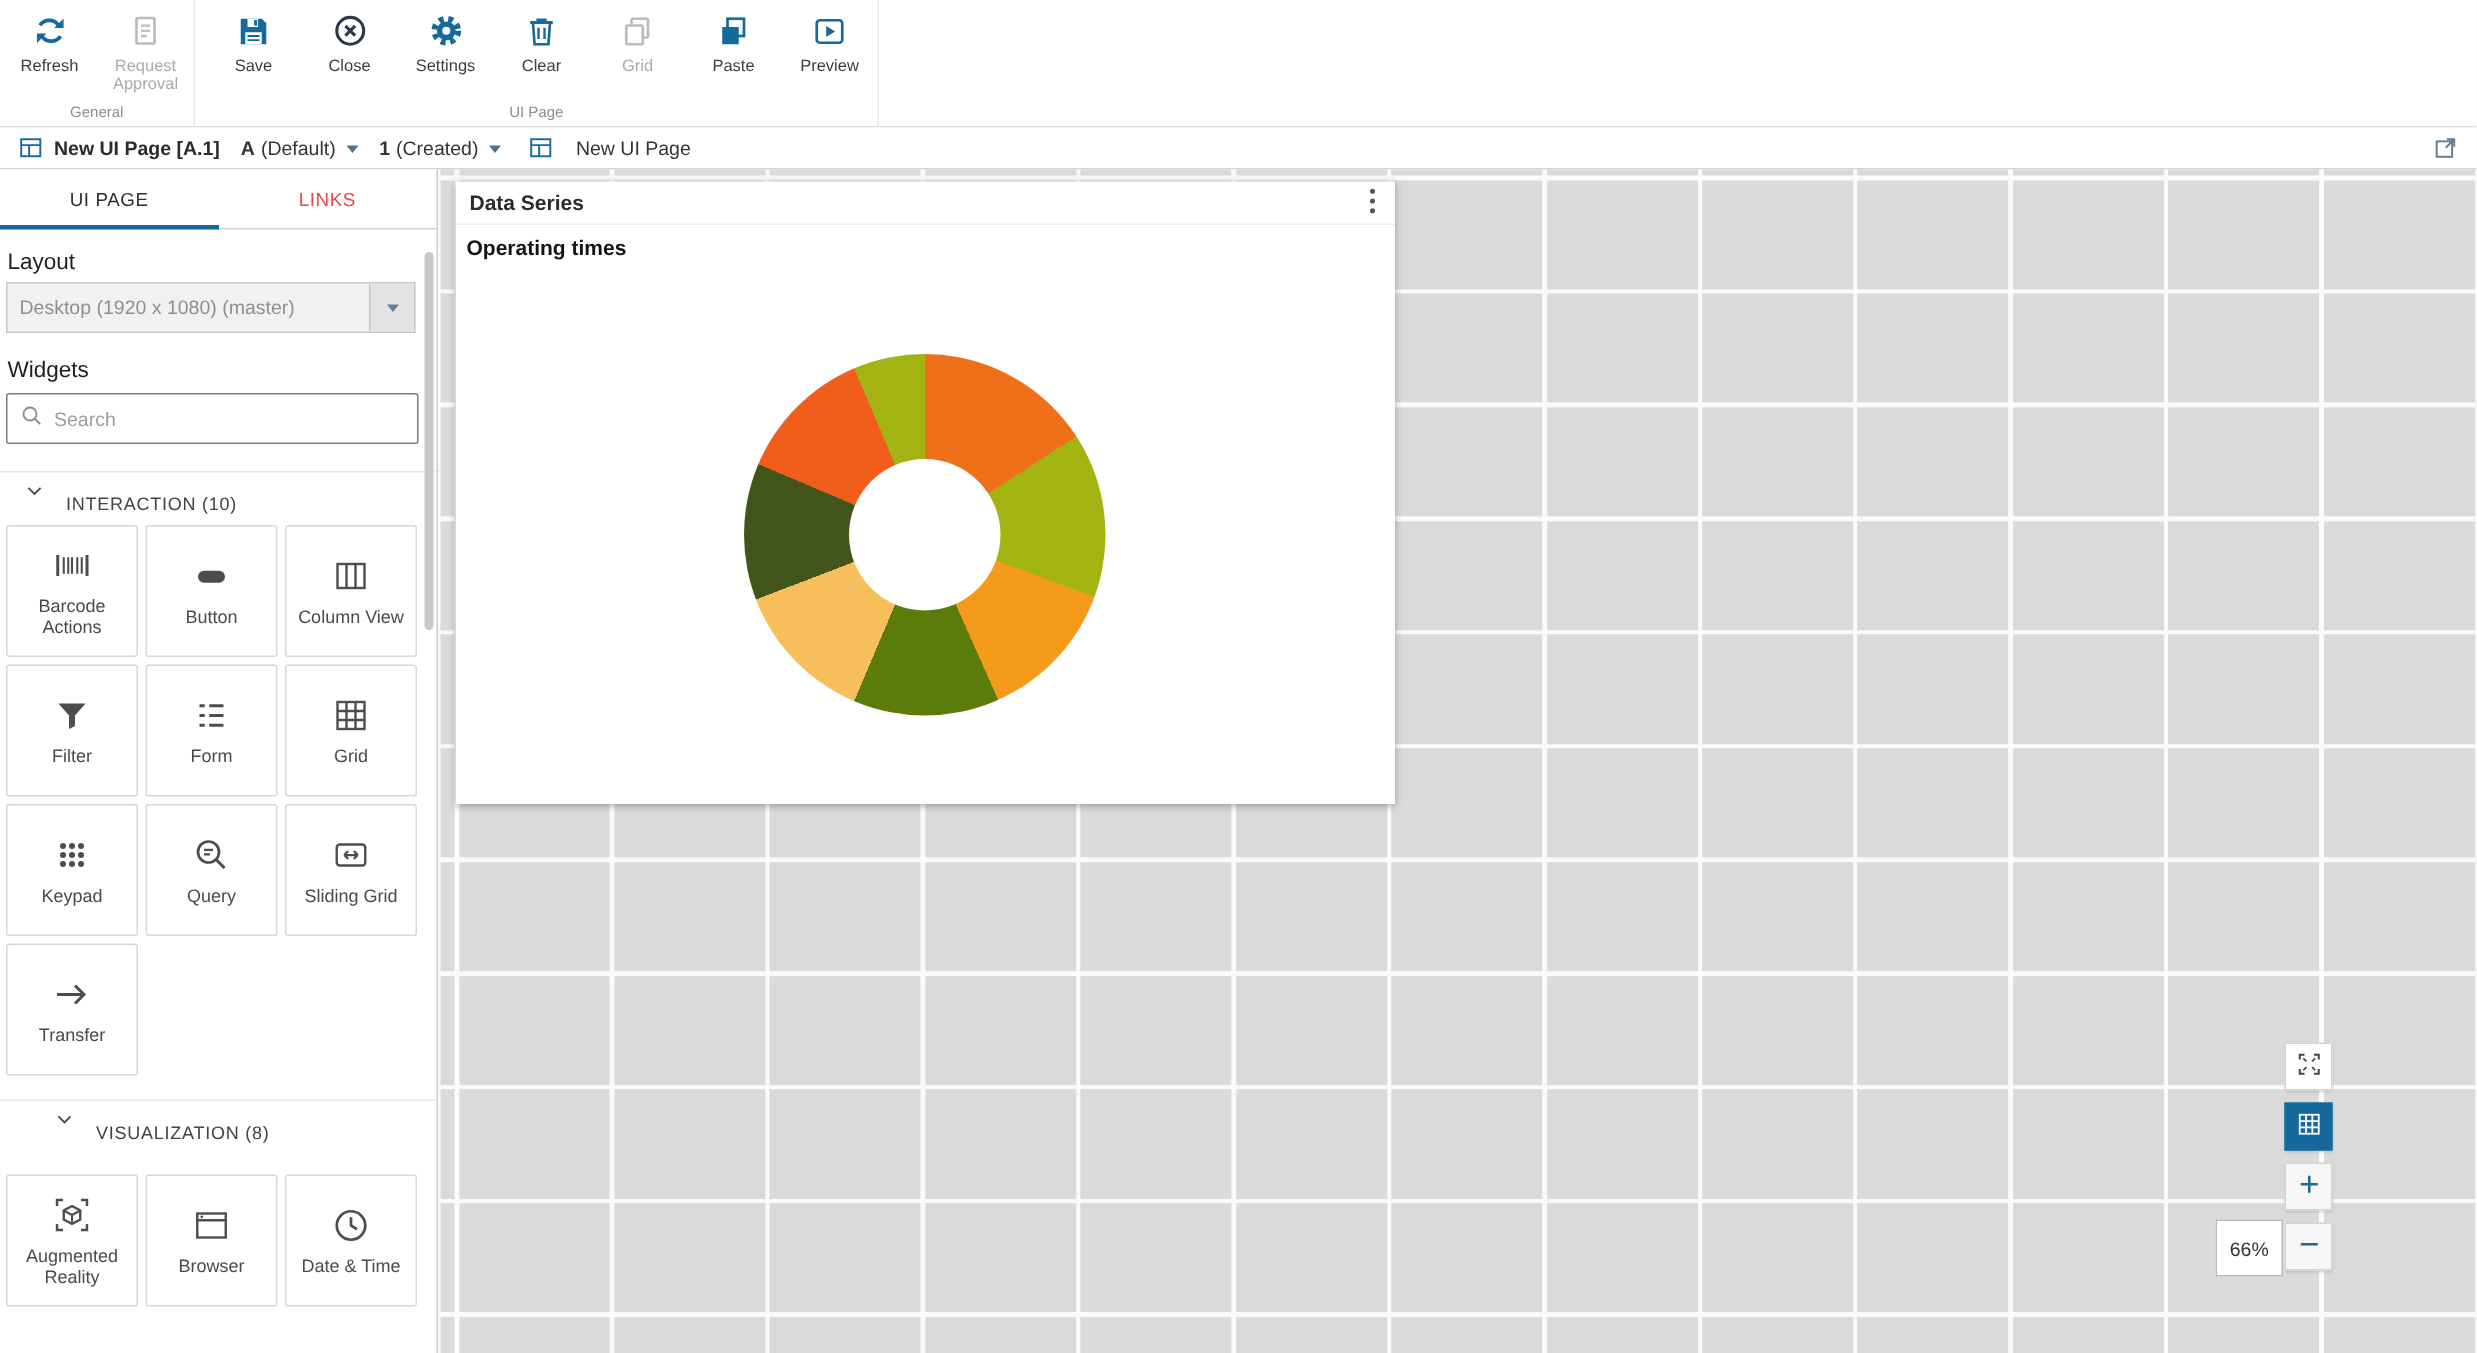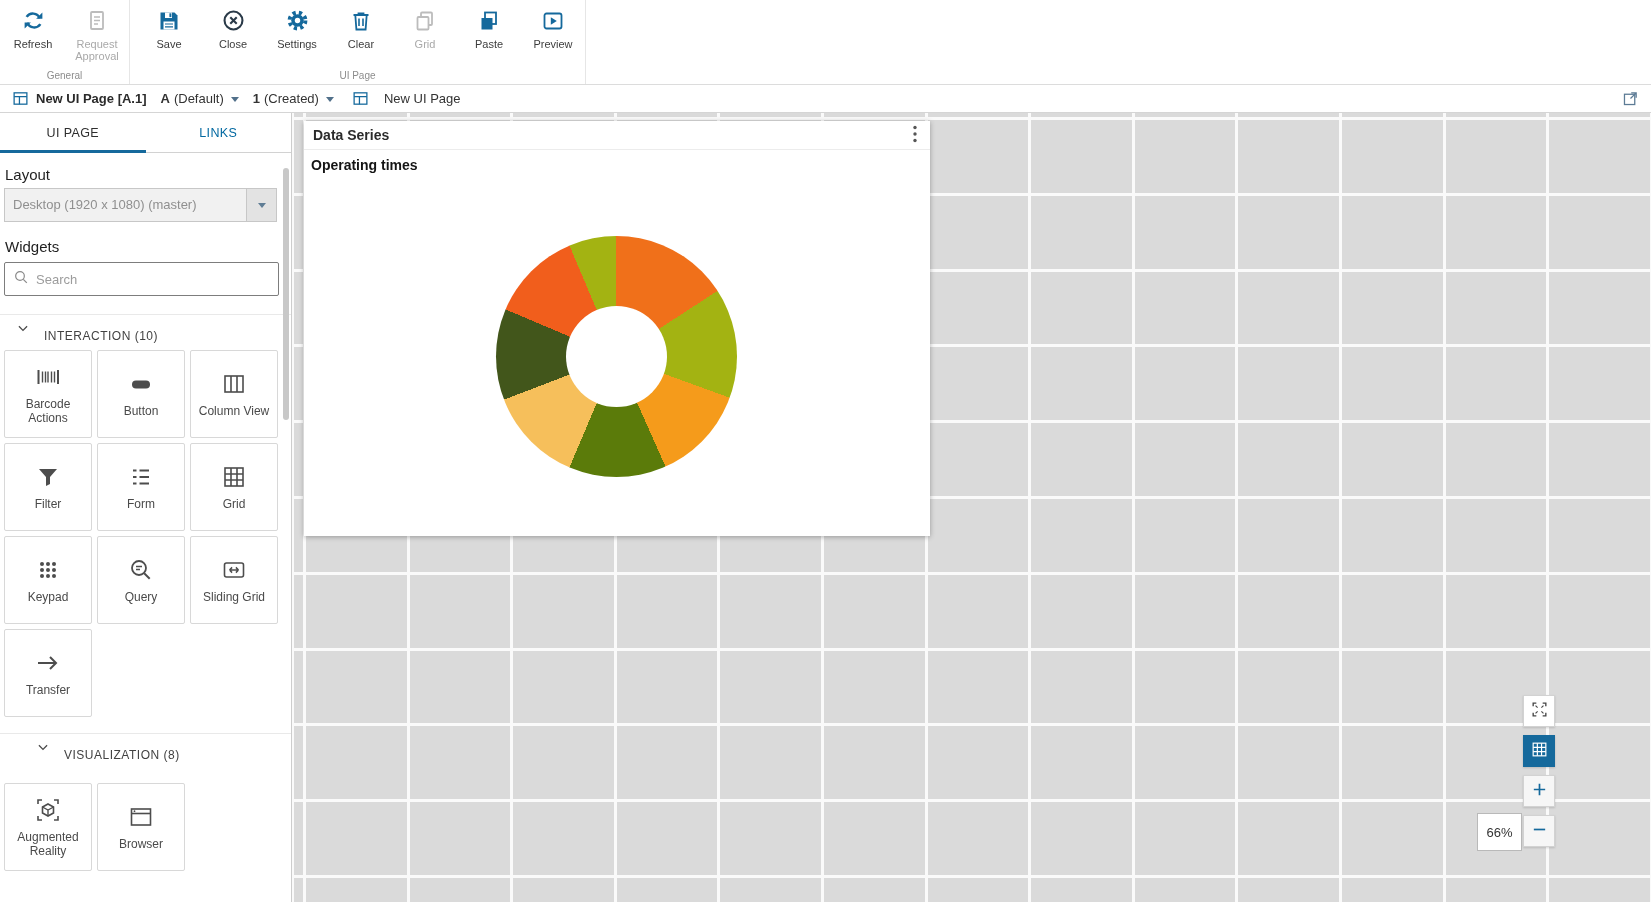--- a/index.html
+++ b/index.html
@@ -32,21 +32,21 @@
   .caret { width:0; height:0; border-left:4px solid transparent; border-right:4px solid transparent;
     border-top:5px solid #51708a; margin-left:7px; margin-top:2px; }
   .bc-page { margin-left:8px; }
   .bc-right { margin-left:auto; display:flex; align-items:center; cursor:pointer; }
 
   
   .sidebar { position:absolute; left:0; top:113px; width:292px; bottom:0; background:#fff;
     border-right:1px solid #cdcdcd; overflow:hidden; }
   .tabs { height:40px; display:flex; border-bottom:1px solid #d2d2d2; }
   .tab { flex:1; display:flex; align-items:center; justify-content:center; font-size:12.5px;
-    letter-spacing:.4px; color:#0369a1; cursor:pointer; position:relative; }
+    letter-spacing:.4px; color:#ef4444; cursor:pointer; position:relative; }
   .tab.active { color:#2e2e2e; font-weight:500; }
   .tab.active::after { content:""; position:absolute; left:0; right:0; bottom:-1px;
     height:3px; background:#15699c; }
   .side-h { font-size:15px; color:#1f1f1f; font-weight:500; margin:13px 0 0 5px; height:18px; }
   .select { position:relative; margin:4px 0 0 4px; width:273px; height:34px; background:#f1f1f1;
     border:1px solid #c7c7c7; cursor:pointer; }
   .select-value { line-height:32px; padding-left:8px; color:#8f8f8f; font-size:13px;
     white-space:nowrap; overflow:hidden; padding-right:34px; }
   .select-btn { position:absolute; right:0; top:0; width:30px; height:100%; background:#e3e3e3;
     border-left:1px solid #c7c7c7; display:flex; align-items:center; justify-content:center; }
@@ -396,20 +396,29 @@
     <div class="card">
       <span class="card-icon">
         <svg width="28" height="28" viewBox="0 0 28 28">
             <rect x="4.5" y="6" width="19" height="16" fill="none" stroke="#4d4d4d" stroke-width="1.6"></rect>
             <path d="M4.5 10.5h19" stroke="#4d4d4d" stroke-width="1.6"></path>
             <circle cx="7.5" cy="8.2" r="0.9" fill="#4d4d4d"></circle>
           </svg>
       </span>
       <span class="card-label">Browser</span>
     </div>
+    <div class="card">
+      <span class="card-icon">
+        <svg width="28" height="28" viewBox="0 0 28 28">
+            <circle cx="14" cy="14" r="9.5" fill="none" stroke="#4d4d4d" stroke-width="1.8"></circle>
+            <path d="M14 8.5V14l4 2.5" fill="none" stroke="#4d4d4d" stroke-width="1.8"></path>
+          </svg>
+      </span>
+      <span class="card-label">Date &amp; Time</span>
+    </div>
   </div>
 
   <div class="scroll-thumb"></div>
 </div>
 
 <div class="canvas">
 
   <div class="widget">
     <div class="widget-head">
       <span class="widget-title">Data Series</span>

